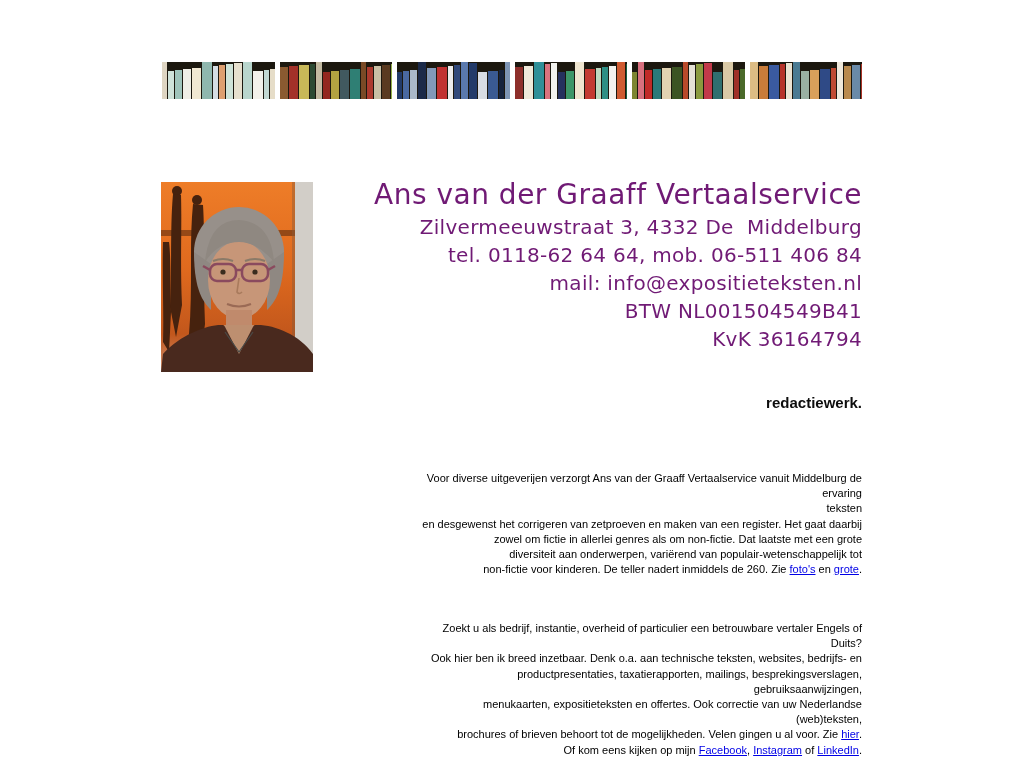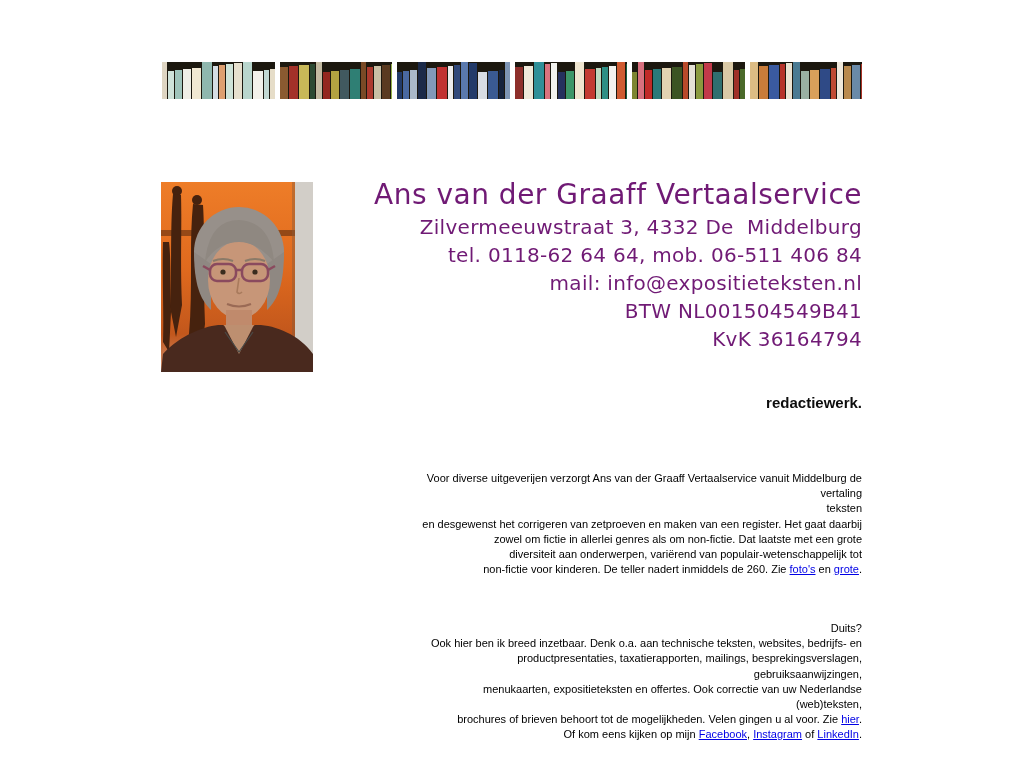--- a/index.html
+++ b/index.html
@@ -199,28 +199,29 @@
     <div class="contact-line">BTW NL001504549B41</div>
     <div class="contact-line">KvK 36164794</div>
   </div>
 
   <div class="intro-heading">
     <div>redactiewerk.</div>
   </div>
 
   <div class="para" id="para-0">
       <div class="tline"><span>Voor diverse uitgeverijen verzorgt Ans van der Graaff Vertaalservice vanuit Middelburg de</span></div>
-      <div class="tline"><span>vertaling</span></div>
+      <div class="tline"><span>ervaring</span></div>
       <div class="tline"><span>teksten</span></div>
       <div class="tline"><span>en desgewenst het corrigeren van zetproeven en maken van een register. Het gaat daarbij</span></div>
       <div class="tline"><span>zowel om fictie in allerlei genres als om non-fictie. Dat laatste met een grote</span></div>
       <div class="tline"><span>diversiteit aan onderwerpen, variërend van populair-wetenschappelijk tot</span></div>
       <div class="tline"><span>non-fictie voor kinderen. De teller nadert inmiddels de 260. Zie </span><a class="lnk" href="#">foto's</a><span> en </span><a class="lnk" href="#">grote</a><span>.</span></div>
     </div>
   <div class="para" id="para-1">
+      <div class="tline"><span>Zoekt u als bedrijf, instantie, overheid of particulier een betrouwbare vertaler Engels of</span></div>
       <div class="tline"><span>Duits?</span></div>
       <div class="tline"><span>Ook hier ben ik breed inzetbaar. Denk o.a. aan technische teksten, websites, bedrijfs- en</span></div>
       <div class="tline"><span>productpresentaties, taxatierapporten, mailings, besprekingsverslagen,</span></div>
       <div class="tline"><span>gebruiksaanwijzingen,</span></div>
       <div class="tline"><span>menukaarten, expositieteksten en offertes. Ook correctie van uw Nederlandse</span></div>
       <div class="tline"><span>(web)teksten,</span></div>
       <div class="tline"><span>brochures of brieven behoort tot de mogelijkheden. Velen gingen u al voor. Zie </span><a class="lnk" href="#">hier</a><span>.</span></div>
       <div class="tline"><span>Of kom eens kijken op mijn </span><a class="lnk" href="#">Facebook</a><span>, </span><a class="lnk" href="#">Instagram</a><span> of </span><a class="lnk" href="#">LinkedIn</a><span>.</span></div>
     </div>
 

